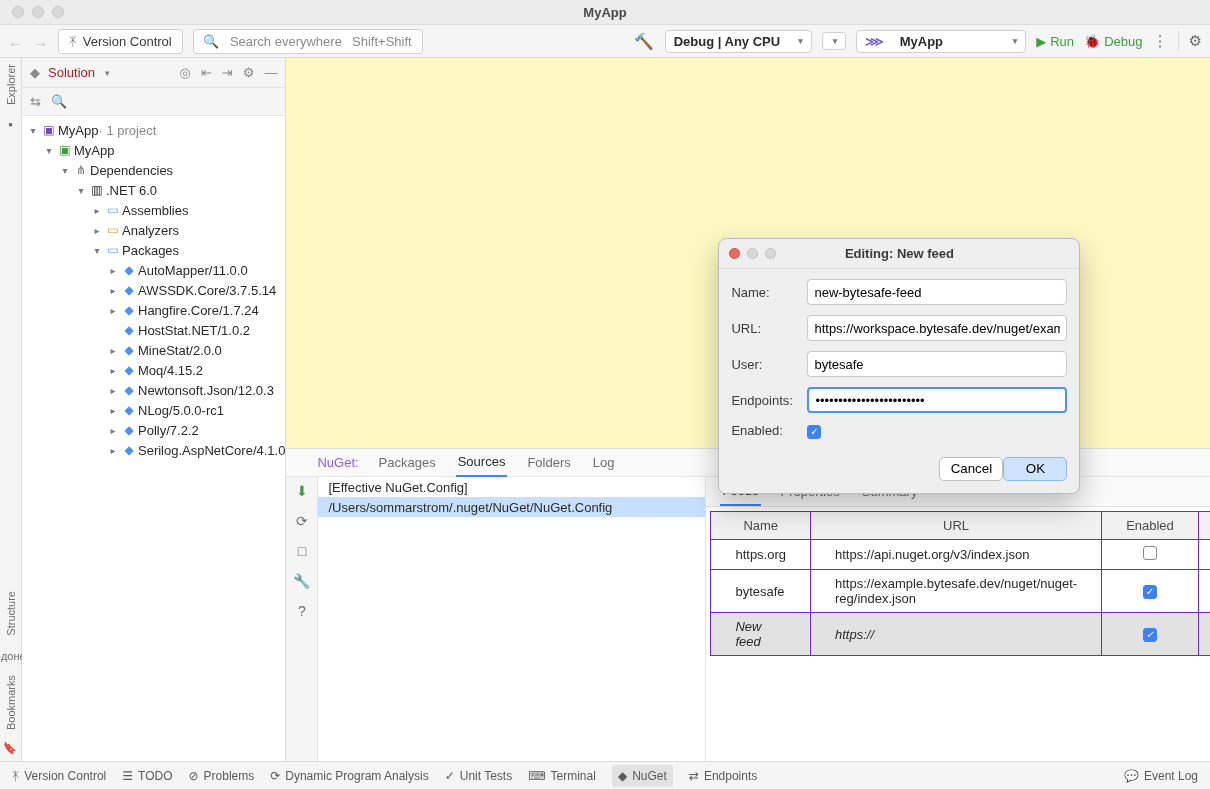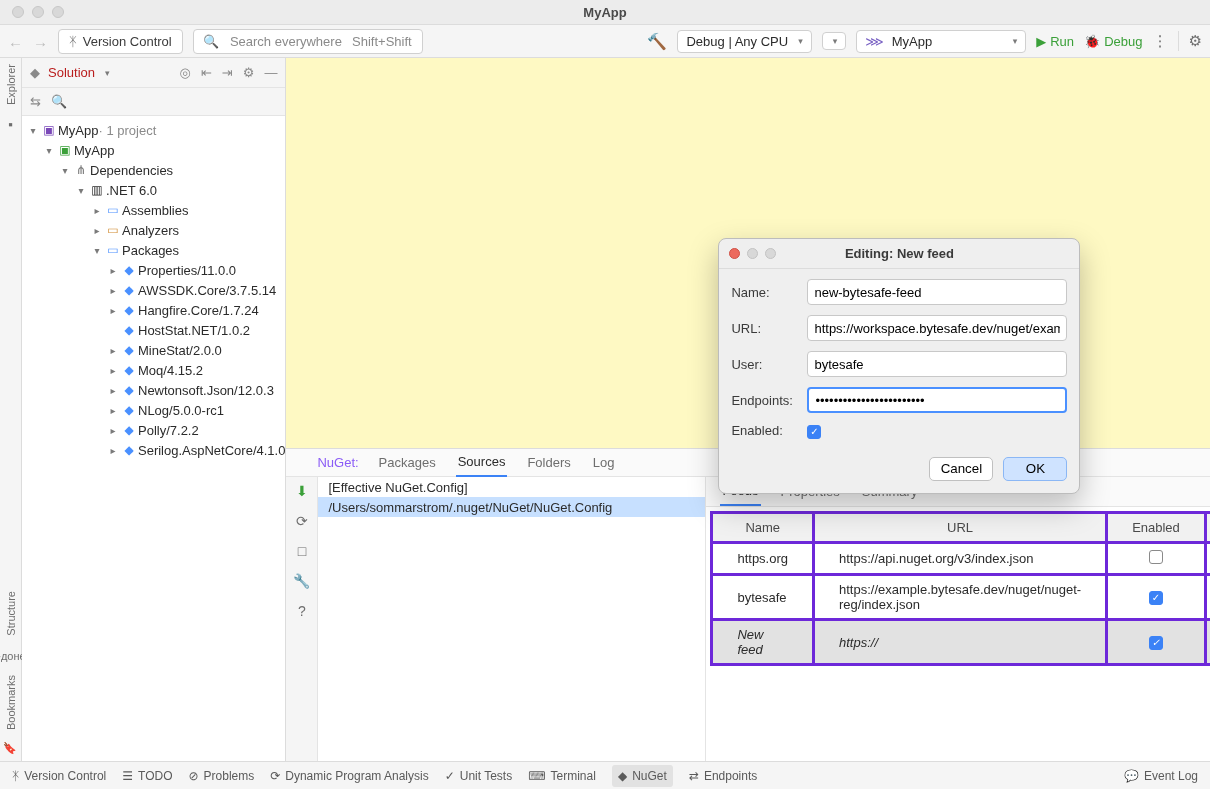--- a/index.html
+++ b/index.html
@@ -10,21 +10,21 @@
   .traffic span{width:12px;height:12px;border-radius:50%;background:#d8d8d8;border:1px solid #c7c7c7;}
   .titlebar .title{position:absolute;left:0;right:0;text-align:center;font-weight:600;color:#4a4a4a;}
   
   .toolbar{height:34px;background:#f5f5f5;border-top:1px solid #dcdcdc;border-bottom:1px solid #dcdcdc;display:flex;align-items:center;padding:0 8px;gap:10px;}
   .tbtn{color:#6e6e6e;font-size:15px;cursor:pointer;}
   .tbtn.disabled{color:#bdbdbd;cursor:default;}
   .vc-chip{display:flex;align-items:center;gap:6px;padding:4px 10px;border:1px solid #d0d0d0;border-radius:4px;background:#fff;color:#3b3b3b;}
   .search-chip{display:flex;align-items:center;gap:10px;padding:4px 10px;border:1px solid #d0d0d0;border-radius:4px;background:#fff;color:#8a8a8a;min-width:230px;}
   .spacer{flex:1;}
   .hammer{color:#3ba039;font-size:16px;}
-  .run-config{display:flex;align-items:center;gap:8px;border:1px solid #d0d0d0;border-radius:4px;padding:3px 8px;background:#fff;}
+  .run-config{display:flex;align-items:center;gap:16px;border:1px solid #d0d0d0;border-radius:4px;padding:3px 8px;background:#fff;font-weight:bold;}
   .run{color:#3ba039;display:flex;align-items:center;gap:4px;}
   .debug{color:#3ba039;display:flex;align-items:center;gap:4px;}
   .vsep{width:1px;height:20px;background:#dcdcdc;}
   .gear{color:#6e6e6e;font-size:15px;}
   
   .body{display:flex;height:calc(789px - 24px - 34px - 28px);}
   .leftgutter, .rightgutter{width:22px;background:#f5f5f5;border-right:1px solid #dcdcdc;display:flex;flex-direction:column;align-items:center;padding-top:6px;gap:12px;color:#6e6e6e;}
   .rightgutter{border-right:none;border-left:1px solid #dcdcdc;}
   .vlabel{writing-mode:vertical-rl;text-orientation:mixed;font-size:11px;color:#6e6e6e;cursor:pointer;}
   .vlabel.left{transform:rotate(180deg);}
@@ -56,21 +56,21 @@
   .nuget-left{width:32px;background:#f5f5f5;border-right:1px solid #e4e4e4;display:flex;flex-direction:column;align-items:center;padding-top:6px;gap:14px;color:#6e6e6e;}
   .nuget-left span{cursor:pointer;font-size:14px;}
   .nuget-sources{width:388px;border-right:1px solid #e4e4e4;}
   .nuget-sources .srow{height:20px;padding:1px 10px;display:flex;align-items:center;cursor:pointer;}
   .nuget-sources .srow.sel{background:#c7e0ff;}
   .nuget-feeds{flex:1;display:flex;flex-direction:column;}
   .feeds-tabs{height:30px;display:flex;align-items:center;gap:18px;padding:0 14px;background:#fafafa;border-bottom:1px solid #e4e4e4;}
   .feeds-tabs .tab{padding:6px 2px;color:#6e6e6e;cursor:pointer;}
   .feeds-tabs .tab.active{color:#2b2b2b;border-bottom:2px solid #3b82f6;}
   table.feeds{width:calc(100% - 8px);margin:4px;border-collapse:collapse;}
-  table.feeds th, table.feeds td{border:3px solid #6d28d9;padding:6px 24px;text-align:left;font-weight:400;font-size:13px;margin-left:30px;}
+  table.feeds th, table.feeds td{border:1px solid #6d28d9;padding:6px 24px;text-align:left;font-weight:400;font-size:13px;margin-left:30px;}
   table.feeds th{background:#f1f1f1;color:#4a4a4a;text-align:center;}
   table.feeds td.c{text-align:center;}
   .feed-row.italic td{font-style:italic;background:#e2e2e2;}
   .chk{width:14px;height:14px;border:1px solid #8a8a8a;border-radius:3px;display:inline-flex;align-items:center;justify-content:center;font-size:10px;color:#fff;background:#fff;}
   .chk.on{background:#3b82f6;border-color:#3b82f6;}
   .pencil{color:#6e6e6e;cursor:pointer;}
   .minus{color:#d9433a;cursor:pointer;font-weight:bold;}
   .plus{color:#3ba039;cursor:pointer;font-weight:bold;border:1px solid #c8c8c8;border-radius:3px;padding:0 3px;}
   
   .bottombar{height:28px;background:#f5f5f5;border-top:1px solid #dcdcdc;display:flex;align-items:center;gap:16px;padding:0 12px;color:#5a5a5a;font-size:12px;}
@@ -81,21 +81,21 @@
   .modal{position:absolute;left:432px;top:180px;width:362px;background:#efefef;border:1px solid #bcbcbc;border-radius:8px;box-shadow:0 12px 30px rgba(0,0,0,.25);}
   .modal .mtitle{height:30px;display:flex;align-items:center;position:relative;border-bottom:1px solid #dcdcdc;}
   .modal .mtitle .t{position:absolute;left:0;right:0;text-align:center;font-weight:600;color:#3a3a3a}
   .modal .mt-traffic{display:flex;gap:7px;padding-left:10px;}
   .mt-traffic .c{width:11px;height:11px;border-radius:50%;background:#d8d8d8;border:1px solid #c3c3c3;}
   .mt-traffic .c.red{background:#ec6a5e;border-color:#d05046;}
   .modal .mbody{padding:10px 12px;display:grid;grid-template-columns:70px 1fr;row-gap:10px;column-gap:6px;align-items:center;}
   .modal .mlbl{color:#3a3a3a;}
   .modal input[type=text],.modal input[type=password]{height:26px;border:1px solid #c8c8c8;border-radius:4px;padding:0 6px;font-size:13px;width:100%;background:#fff;}
   .modal input.focused{border:2px solid #4a90ff;outline:none;}
-  .modal .mbtns{display:flex;justify-content:flex-end;gap:10px;padding:8px 12px 12px;}
+  .modal .mbtns{display:flex;justify-content:flex-end;padding:8px 12px 12px;}
   .modal .btn{min-width:64px;height:24px;border-radius:5px;border:1px solid #c0c0c0;background:#fff;cursor:pointer;}
   .modal .btn.primary{background:#cfe3ff;border-color:#8bb7f5;}
   .caret-down{font-size:9px;color:#7a7a7a;margin-left:2px;}
 </style>
 </head>
 <body>
 
 <div class="titlebar">
   <div class="traffic">
     <span></span>
@@ -216,21 +216,21 @@
           <span class="icon">
             <span style="color:#4a90ff">▭</span>
           </span>
           <span class="txt">Packages</span>
         </div>
         <div class="row" style="padding-left: 84px;">
           <span class="arrow right">▸</span>
           <span class="icon">
             <span style="color:#4a90ff">◆</span>
           </span>
-          <span class="txt">Properties/11.0.0</span>
+          <span class="txt">AutoMapper/11.0.0</span>
         </div>
         <div class="row" style="padding-left: 84px;">
           <span class="arrow right">▸</span>
           <span class="icon">
             <span style="color:#4a90ff">◆</span>
           </span>
           <span class="txt">AWSSDK.Core/3.7.5.14</span>
         </div>
         <div class="row" style="padding-left: 84px;">
           <span class="arrow right">▸</span>

